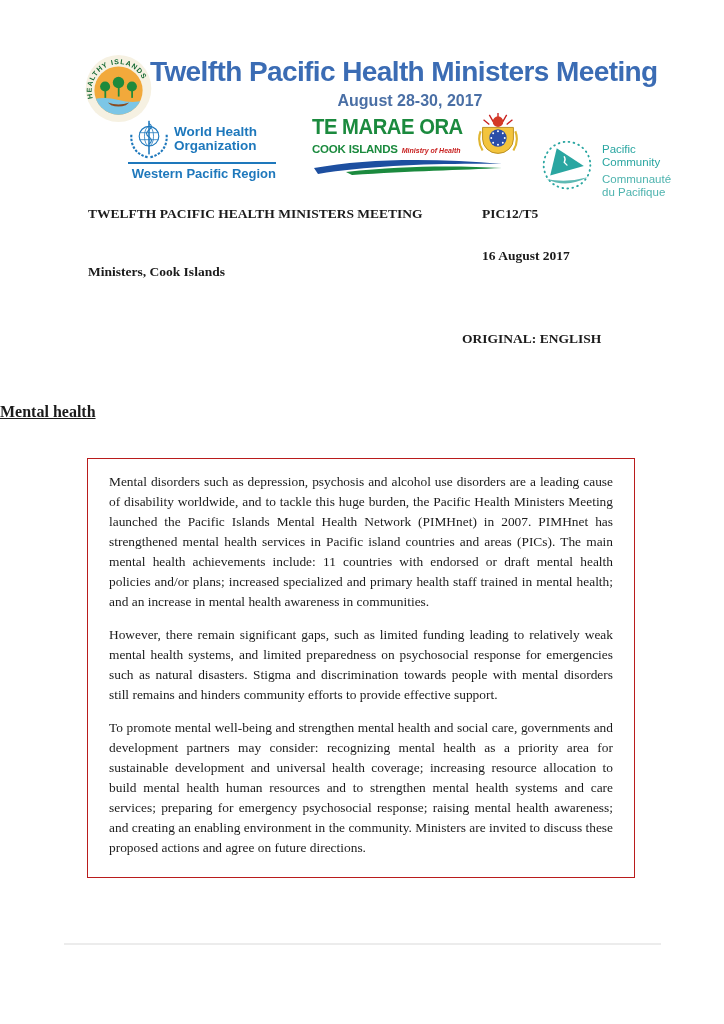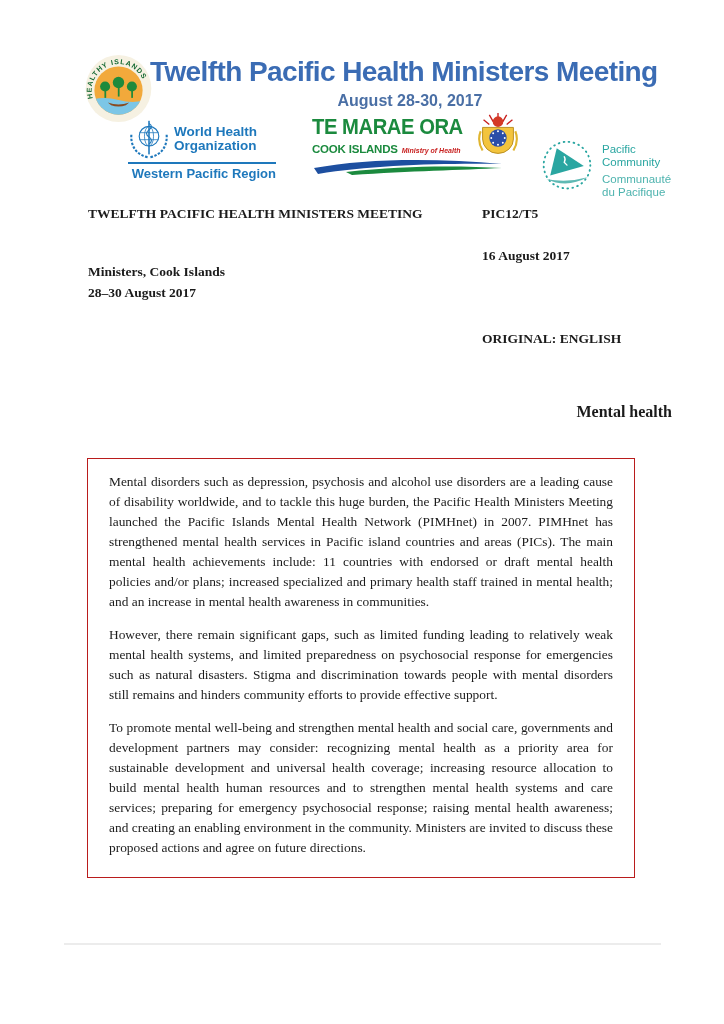--- a/index.html
+++ b/index.html
@@ -69,25 +69,25 @@
   .spc-sail{width:56px;height:58px;flex:0 0 auto;}
   .spc-text{margin-left:7px;padding-top:5px;font-size:11.5px;line-height:12.5px;}
   .spc-en{color:var(--teal);}
   .spc-fr{color:var(--teal-light);margin-top:5px;}
   
   .meta{position:absolute;left:0;top:0;width:724px;font-weight:bold;font-size:13.5px;}
   .m-title-left{position:absolute;left:88px;top:206px;}
   .m-doc-num{position:absolute;left:482px;top:206px;}
   .m-loc{position:absolute;left:88px;top:261px;line-height:21px;}
   .m-date{position:absolute;left:482px;top:248px;}
-  .m-orig{position:absolute;left:482px;top:331px;}
+  .m-orig{position:absolute;left:462px;top:331px;}
   
   .doc-title{
-    position:absolute;left:0;top:403px;width:672px;text-align:right;
-    font-weight:bold;font-size:16px;
+    position:absolute;left:0;top:403px;width:672px;text-align:left;
+    font-weight:bold;font-size:16px;text-decoration:underline;
   }
   .summary-box{
     position:absolute;left:87px;top:458px;width:548px;
     border:1px solid #b91c1c;
     padding:13px 21px 6px 21px;
     font-size:13.4px;line-height:20px;text-align:justify;
   }
   .summary-box p{margin:0 0 13px 0;}
   .page-break-line{
     position:absolute;left:64px;top:943px;width:597px;height:2px;
@@ -197,21 +197,20 @@
         <div>du Pacifique</div>
       </div>
     </div>
   </div>
 
   <div class="meta">
     <div class="m-title-left">TWELFTH PACIFIC HEALTH MINISTERS MEETING</div>
     <div class="m-doc-num">PIC12/T5</div>
     <div class="m-loc">
       <div>Ministers, Cook Islands</div>
-      <div>28–30 August 2017</div>
     </div>
     <div class="m-date">16 August 2017</div>
     <div class="m-orig">ORIGINAL: ENGLISH</div>
   </div>
 
   <div class="doc-title">Mental health</div>
 
   <div class="summary-box">
     <p>Mental disorders such as depression, psychosis and alcohol use disorders are a leading cause of disability worldwide, and to tackle this huge burden, the Pacific Health Ministers Meeting launched the Pacific Islands Mental Health Network (PIMHnet) in 2007. PIMHnet has strengthened mental health services in Pacific island countries and areas (PICs). The main mental health achievements include: 11 countries with endorsed or draft mental health policies and/or plans; increased specialized and primary health staff trained in mental health; and an increase in mental health awareness in communities.</p>
     <p>However, there remain significant gaps, such as limited funding leading to relatively weak mental health systems, and limited preparedness on psychosocial response for emergencies such as natural disasters. Stigma and discrimination towards people with mental disorders still remains and hinders community efforts to provide effective support.</p>

